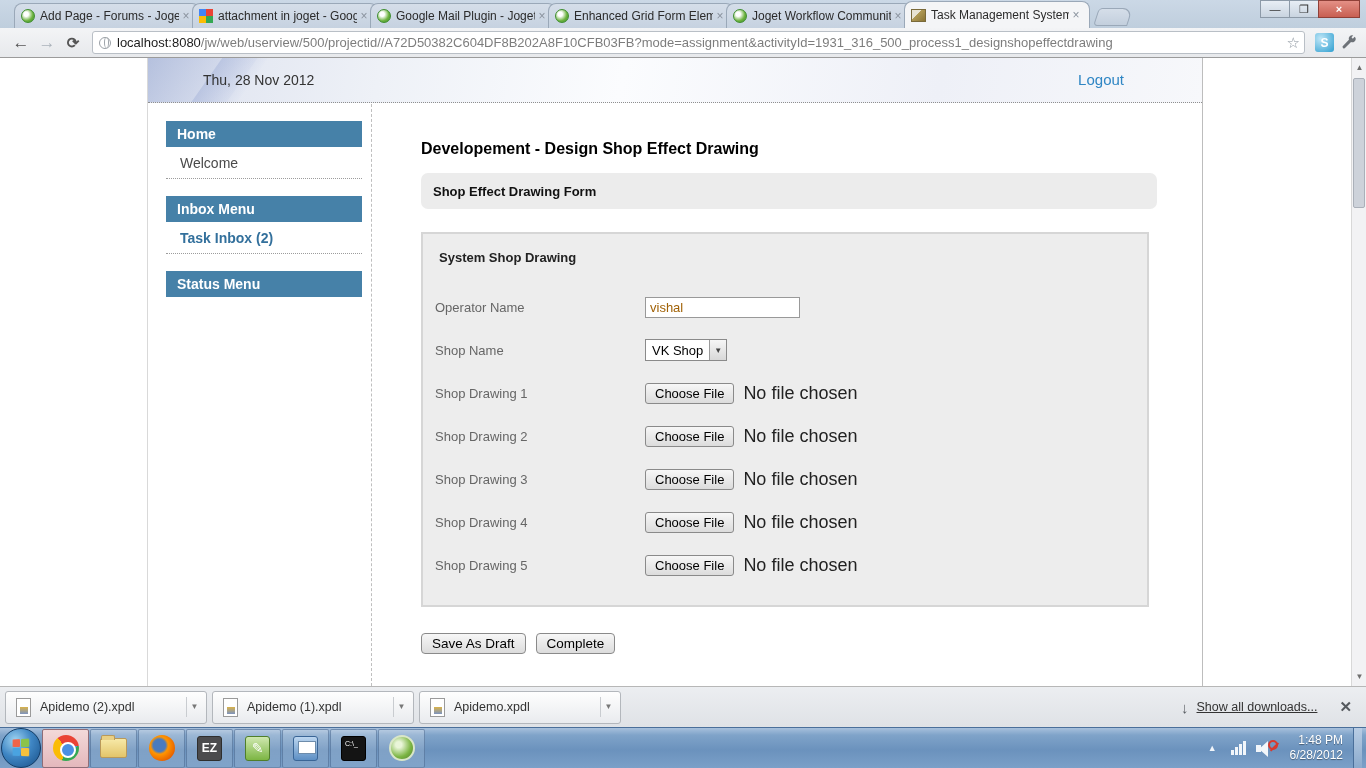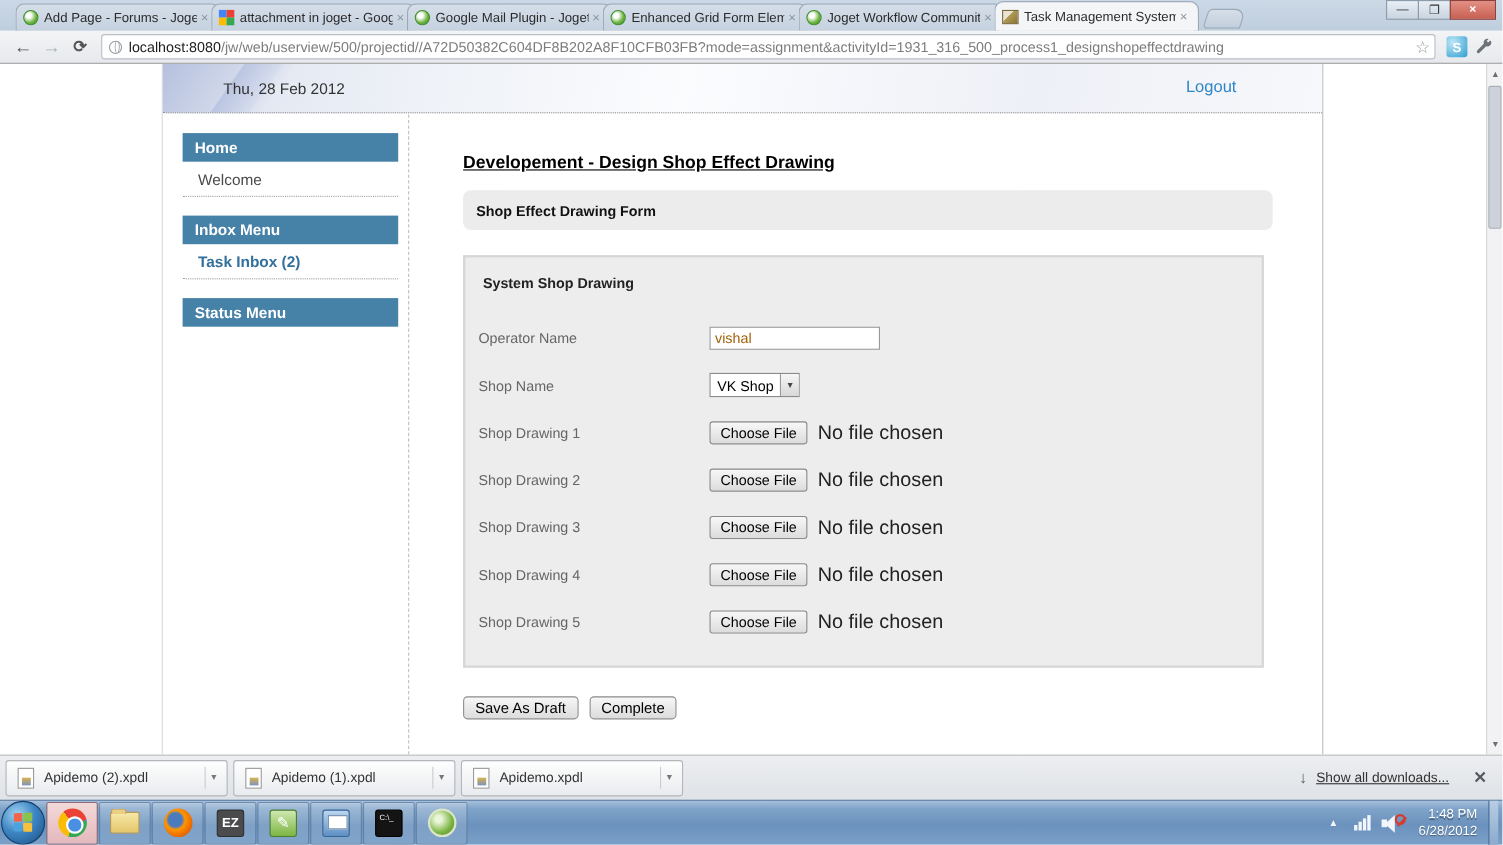--- a/index.html
+++ b/index.html
@@ -64,21 +64,21 @@
   .sidebar { position:absolute; left:18px; top:63px; width:196px; }
   .menu-section { margin-bottom:17px; }
   .menu-header { height:26px; background:#4681a8; color:#fff; font-weight:bold; font-size:14px;
     display:flex; align-items:center; padding-left:11px; }
   .menu-item { padding:8px 0 7px 14px; font-size:14px; color:#4a4a4a; border-bottom:1px dotted #9c9c9c; }
   .menu-item.hl { color:#33709c; font-weight:bold; }
 
   .v-divider { position:absolute; left:223px; top:46px; bottom:0; border-left:1px dashed #bfbfbf; }
 
   .main { position:absolute; left:273px; top:46px; width:736px; }
-  .page-title { margin-top:36px; font-size:16px; font-weight:bold; color:#000;text-decoration:underline; }
+  .page-title { margin-top:36px; font-size:16px; font-weight:bold; color:#000; }
   .form-bar { margin-top:15px; height:36px; background:#ececec; border-radius:7px;
     display:flex; align-items:center; padding-left:12px; font-size:13px; font-weight:bold; color:#111; }
   .form-panel { margin-top:23px; width:728px; height:375px; background:#ededed; border:2px solid #d6d6d6; position:relative; }
   .form-legend { position:absolute; left:16px; top:16px; font-size:13px; font-weight:bold; color:#222; }
   .frow { position:absolute; left:12px; width:700px; height:26px; display:flex; align-items:center; }
   .flabel { width:210px; font-size:13px; color:#666; flex:none; }
   .ftext { width:155px; height:21px; border:1px solid #999; background:#fff; font-size:13px; color:#a16207; padding:0 4px; }
   .fselect { height:22px; border:1px solid #8a8a8a; background:#fff; display:flex; align-items:center; }
   .fselect .sel-val { font-size:13px; color:#000; padding:0 6px; }
   .sel-btn { width:17px; height:20px; margin:0; border-left:1px solid #9a9a9a;
@@ -218,21 +218,21 @@
       <path d="M21 6.5a4.5 4.5 0 0 1-6.3 4.1L7 18.3a2 2 0 1 1-2.8-2.8l7.7-7.7A4.5 4.5 0 0 1 17.7 2l-2.4 2.4 1.8 1.8L19.5 3.8c.9.7 1.5 1.6 1.5 2.7z" fill="#6d7278"></path>
     </svg>
   </div>
 
   <div class="viewport">
     <div class="pagebox">
 
       <div class="site-header">
         <div class="wave1"></div>
         <div class="wave2"></div>
-        <div class="hdr-date">Thu, 28 Feb 2012</div>
+        <div class="hdr-date">Thu, 28 Nov 2012</div>
         <a class="hdr-logout">Logout</a>
       </div>
 
       <div class="sidebar">
         <div class="menu-section">
           <div class="menu-header">Home</div>
           <div class="menu-item">Welcome</div>
         </div>
         <div class="menu-section">
           <div class="menu-header">Inbox Menu</div>

